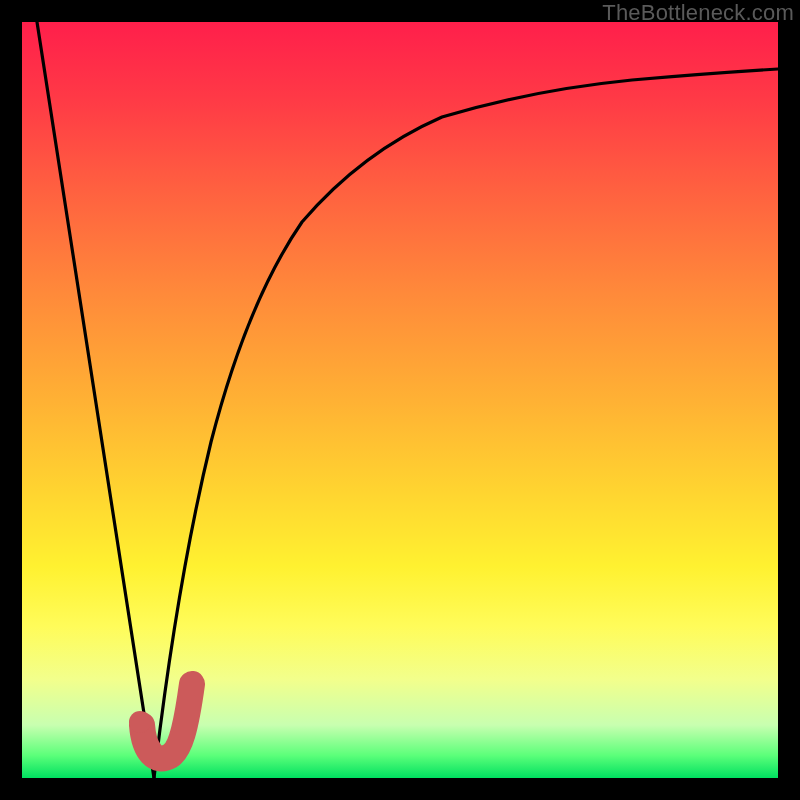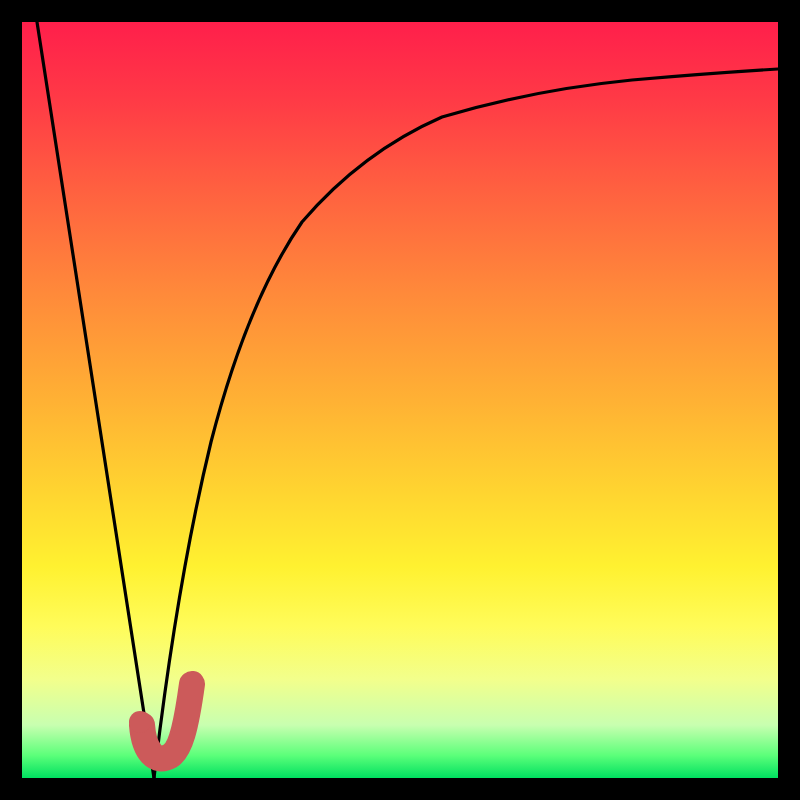--- a/index.html
+++ b/index.html
@@ -55,20 +55,21 @@
   }
   svg.curves {
     position: absolute;
     inset: 0;
   }
 </style>
 </head>
 <body>
 
 <div class="frame">
+  <div class="watermark">TheBottleneck.com</div>
 
   <div class="plot">
     <div class="gradient"></div>
 
     <svg class="curves" viewBox="0 0 756 756" preserveAspectRatio="none">
 
       <path d="M 15 0 L 132 756" fill="none" stroke="#000" stroke-width="3.2" stroke-linecap="round"></path>
 
       <path d="M 132 756
                Q 155 560 189 420

